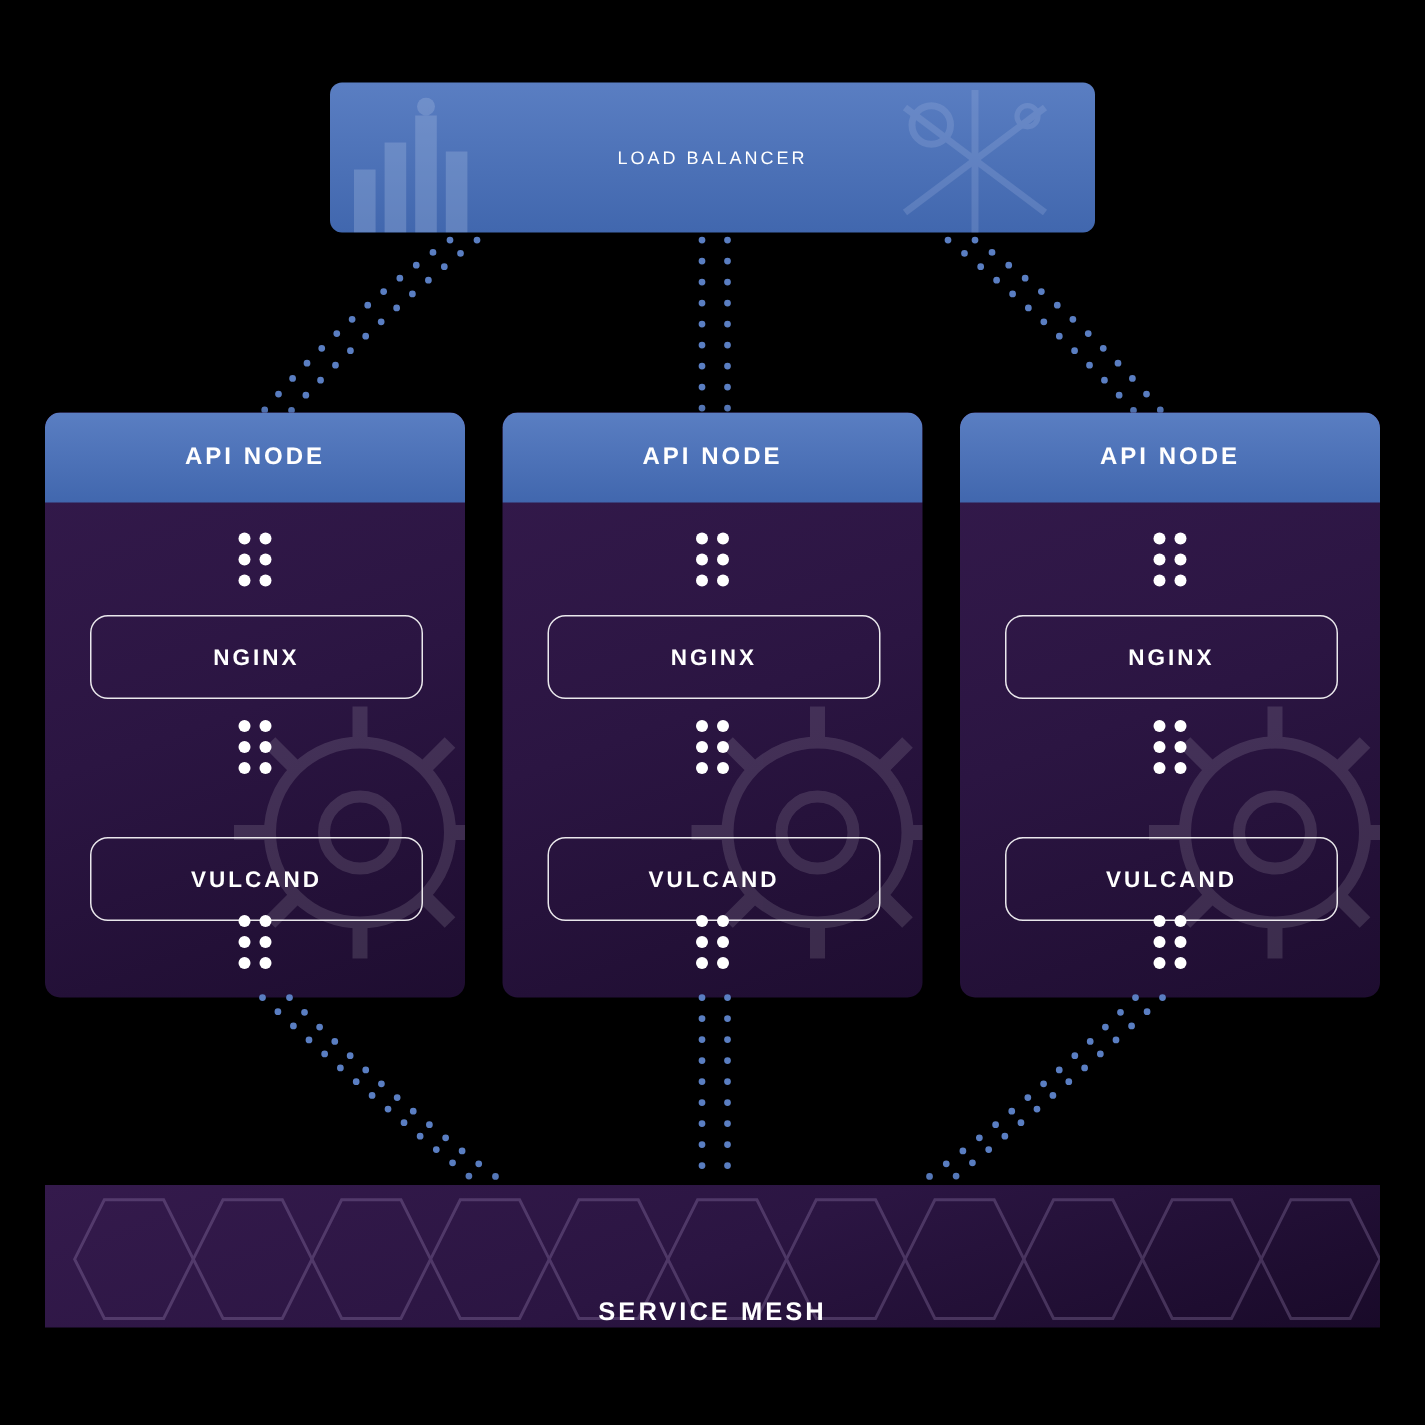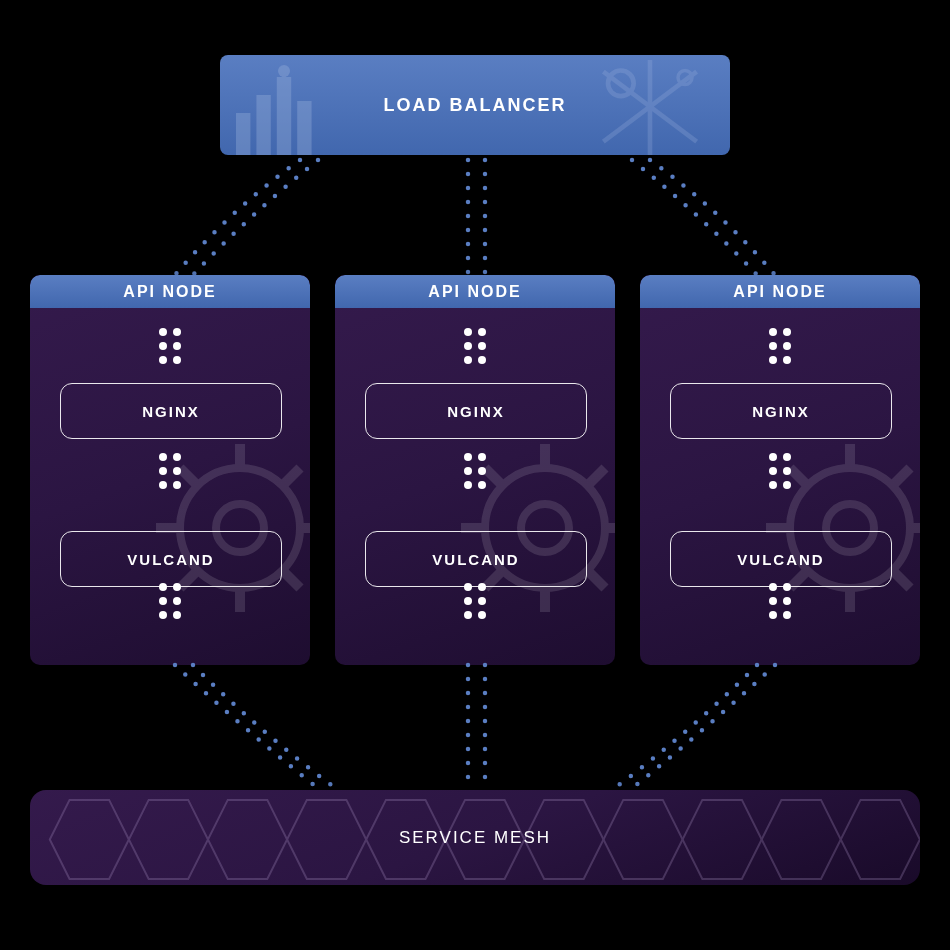--- a/index.html
+++ b/index.html
@@ -7,37 +7,37 @@
 
   
   .lb-box{
     position:absolute;left:220px;top:55px;width:510px;height:100px;
     background:linear-gradient(180deg,#5a7ec2 0%,#4167ae 100%);
     border-radius:8px;
     display:flex;align-items:center;justify-content:center;
     box-shadow:0 4px 12px rgba(0,0,0,.4);
     overflow:hidden;
   }
-  .lb-box .label{color:#fff;font-weight:700;letter-spacing:2px;font-size:18px;z-index:2}
+  .lb-box .label{color:#fff;font-weight:400;letter-spacing:2px;font-size:12px;z-index:2}
   .lb-deco-left{position:absolute;left:10px;top:10px;bottom:10px;width:120px;opacity:.35;z-index:1}
   .lb-deco-right{position:absolute;right:10px;top:5px;bottom:5px;width:140px;opacity:.25;z-index:1}
 
   
   .api-node{
     position:absolute;top:275px;width:280px;height:390px;
     background:linear-gradient(160deg,#341a4c 0%,#2b1542 50%,#1e0d30 100%);
     border-radius:10px;
     box-shadow:0 6px 18px rgba(0,0,0,.5);
     overflow:hidden;
   }
   .api-node.n1{left:30px}
   .api-node.n2{left:335px}
   .api-node.n3{left:640px}
   .api-header{
-    height:33px;background:linear-gradient(180deg,#5a7ec2 0%,#4167ae 100%);
+    height:60px;background:linear-gradient(180deg,#5a7ec2 0%,#4167ae 100%);
     border-radius:10px 10px 0 0;
     display:flex;align-items:center;justify-content:center;
     color:#fff;font-weight:700;letter-spacing:2px;font-size:16px;
   }
   .api-body{position:relative;padding:0 40px;display:flex;flex-direction:column;align-items:center;height:344px}
   .inner-box{
     width:220px;height:54px;border:1.5px solid rgba(255,255,255,.9);border-radius:12px;
     display:flex;align-items:center;justify-content:center;
     color:#fff;font-weight:700;letter-spacing:2px;font-size:15px;
     position:absolute;left:30px;
@@ -52,23 +52,23 @@
   .wdots{position:absolute;left:50%;transform:translateX(-50%);display:grid;grid-template-columns:repeat(2,8px);grid-auto-rows:8px;gap:6px}
   .wdots span{width:8px;height:8px;border-radius:50%;background:#fff}
   .wd-top{top:20px}
   .wd-mid{top:145px}
   .wd-bot{top:275px}
 
   
   .mesh-box{
     position:absolute;left:30px;right:30px;top:790px;height:95px;
     background:linear-gradient(160deg,#341a4c 0%,#2b1542 50%,#190a29 100%);
-    border-radius:16px;
-    display:flex;align-items:center;justify-content:center;
-    color:#fff;font-weight:400;letter-spacing:2px;font-size:17px;
+    border-radius:0;
+    display:flex;align-items:flex-end;justify-content:center;
+    color:#fff;font-weight:700;letter-spacing:2px;font-size:17px;
     box-shadow:0 6px 18px rgba(0,0,0,.5);
     overflow:hidden;
   }
   .mesh-box span{z-index:2}
   .hex-bg{position:absolute;inset:0;opacity:.25;z-index:1}
 
   
   .conn{position:absolute;pointer-events:none}
   .conn path{stroke:#5a7ec2;stroke-width:4.5;fill:none;stroke-linecap:round;stroke-dasharray:0 14}
 </style>

